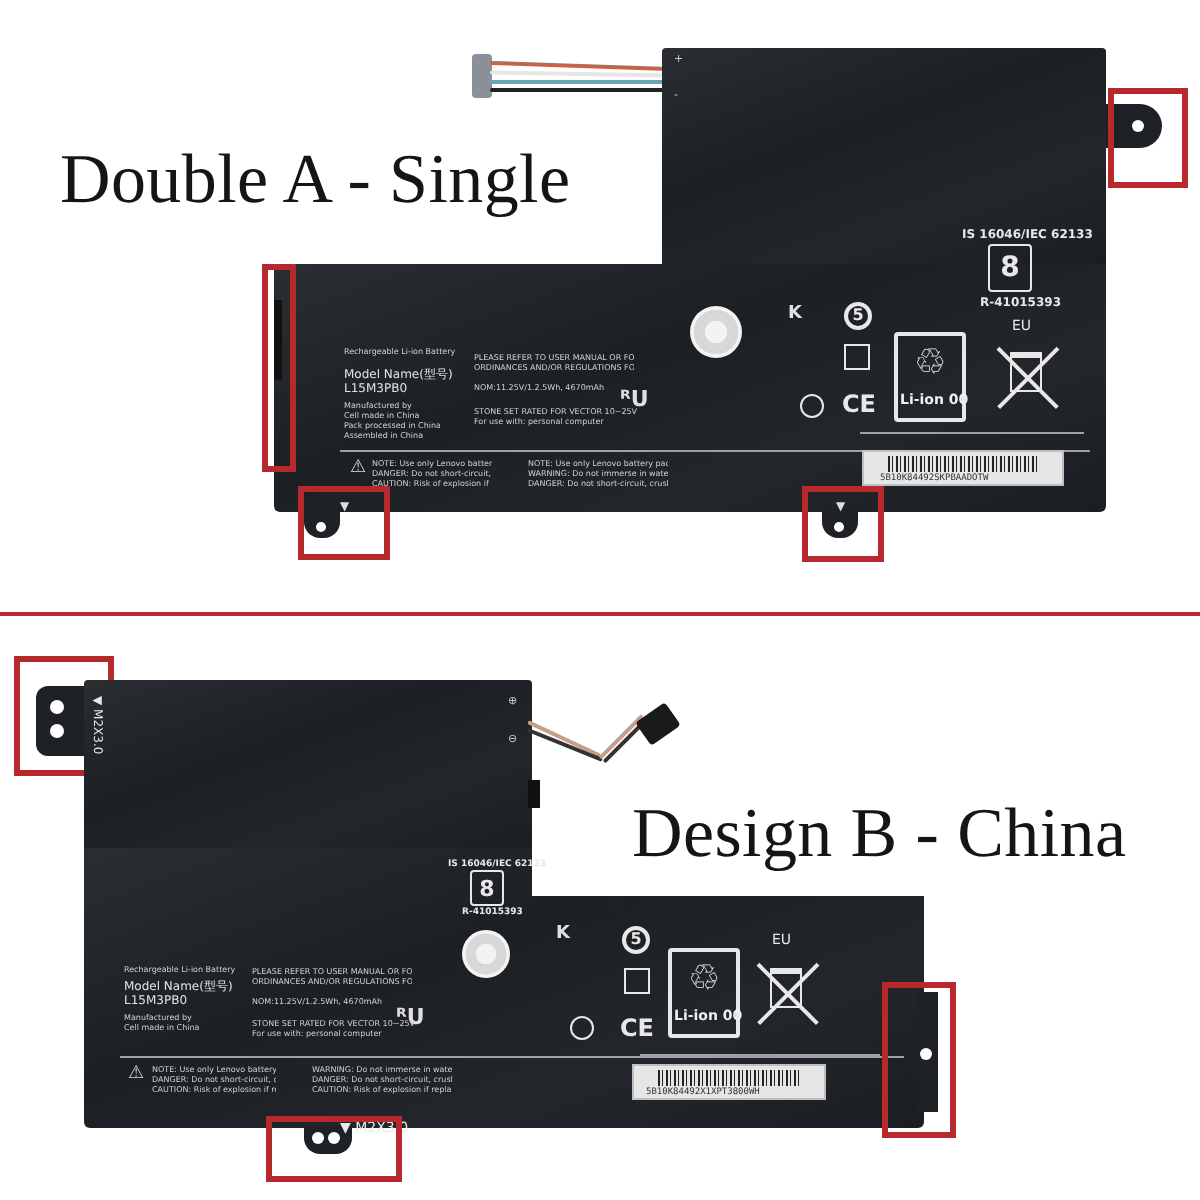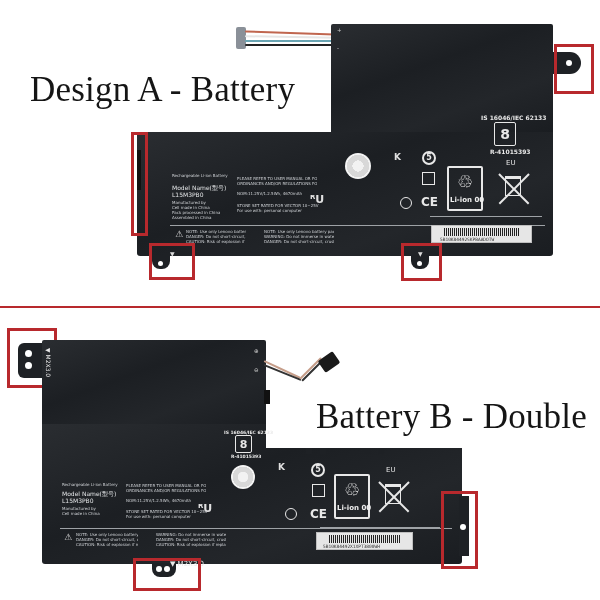--- a/index.html
+++ b/index.html
@@ -36,21 +36,21 @@
   .barcode-text { font-size: 4.5px; color: #333; white-space: nowrap; font-family: "DejaVu Sans Mono", monospace; }
   .tab { background: #1e2125; }
   .hole { background: #ffffff; border-radius: 50%; }
   .wire { height: 2px; border-radius: 1px; }
   .seal { border-radius: 50%; background: radial-gradient(circle, #f2f2f2 0 30%, #d8d8d8 31% 60%, #f4f4f4 61% 100%); }
   .mount-text { color: #e8e8e8; font-size: 7px; white-space: nowrap; }
 </style>
 </head>
 <body>
 
-<div class="abs title" style="left:30px; top:70px;">Design A - Battery</div>
+<div class="abs title" style="left:30px; top:70px;">Double A - Single</div>
 
 <div class="abs" style="left:236px; top:27px; width:10px; height:22px; background:#8a9098; border-radius:2px;"></div>
 <div class="abs wire" style="left:245px; top:32px; width:90px; background:#c0664f; transform:rotate(2deg);"></div>
 <div class="abs wire" style="left:245px; top:36px; width:90px; background:#e6e6e6; transform:rotate(1deg);"></div>
 <div class="abs wire" style="left:245px; top:40px; width:90px; background:#6aa5b3;"></div>
 <div class="abs wire" style="left:245px; top:44px; width:90px; background:#222;"></div>
 
 <div class="abs battery battery-grad" style="left:331px; top:24px; width:222px; height:108px; border-radius:2px 2px 0 0;"></div>
 
 <div class="abs battery battery-grad" style="left:137px; top:132px; width:416px; height:124px; border-radius:0 0 3px 3px;"></div>
@@ -147,21 +147,21 @@
 <div class="abs small" style="left:254px; top:348px; color:#ccc;">⊕</div>
 <div class="abs small" style="left:254px; top:367px; color:#ccc;">⊖</div>
 <div class="abs" style="left:264px; top:390px; width:6px; height:14px; background:#111;"></div>
 
 <div class="abs wire" style="left:264px; top:360px; width:40px; background:#c69e8a; transform:rotate(25deg); transform-origin:left;"></div>
 <div class="abs wire" style="left:264px; top:364px; width:40px; background:#333; transform:rotate(22deg); transform-origin:left;"></div>
 <div class="abs wire" style="left:300px; top:378px; width:30px; background:#c69e8a; transform:rotate(-45deg); transform-origin:left;"></div>
 <div class="abs wire" style="left:302px; top:380px; width:30px; background:#333; transform:rotate(-45deg); transform-origin:left;"></div>
 <div class="abs" style="left:320px; top:355px; width:18px; height:14px; background:#1a1a1a; transform:rotate(-35deg); border-radius:2px;"></div>
 
-<div class="abs title" style="left:316px; top:397px;">Battery B - Double</div>
+<div class="abs title" style="left:316px; top:397px;">Design B - China</div>
 
 <div class="abs cert-text" style="left:224px; top:430px; font-size:4.5px;">IS 16046/IEC 62133</div>
 <div class="abs icon-box" style="left:235px; top:435px; width:17px; height:18px; color:#e8e8e8; font-size:11px; text-align:center; line-height:17px; font-weight:bold;">8</div>
 <div class="abs cert-text" style="left:231px; top:454px; font-size:4.5px;">R-41015393</div>
 <div class="abs seal" style="left:231px; top:465px; width:24px; height:24px;"></div>
 <div class="abs" style="left:278px; top:462px; color:#e0e0e0; font-size:9px; font-weight:bold;">K</div>
 <div class="abs" style="left:311px; top:463px; width:14px; height:14px; border:2px solid #e8e8e8; border-radius:50%; color:#e8e8e8; font-size:8px; text-align:center; line-height:10px; font-weight:bold;">5</div>
 <div class="abs" style="left:312px; top:484px; width:13px; height:13px; border:1.5px solid #e8e8e8;"></div>
 <div class="abs" style="left:310px; top:507px; color:#e8e8e8; font-size:12px; font-weight:bold;">CE</div>
 <div class="abs" style="left:285px; top:508px; width:12px; height:12px; border:1.5px solid #e8e8e8; border-radius:50%;"></div>

